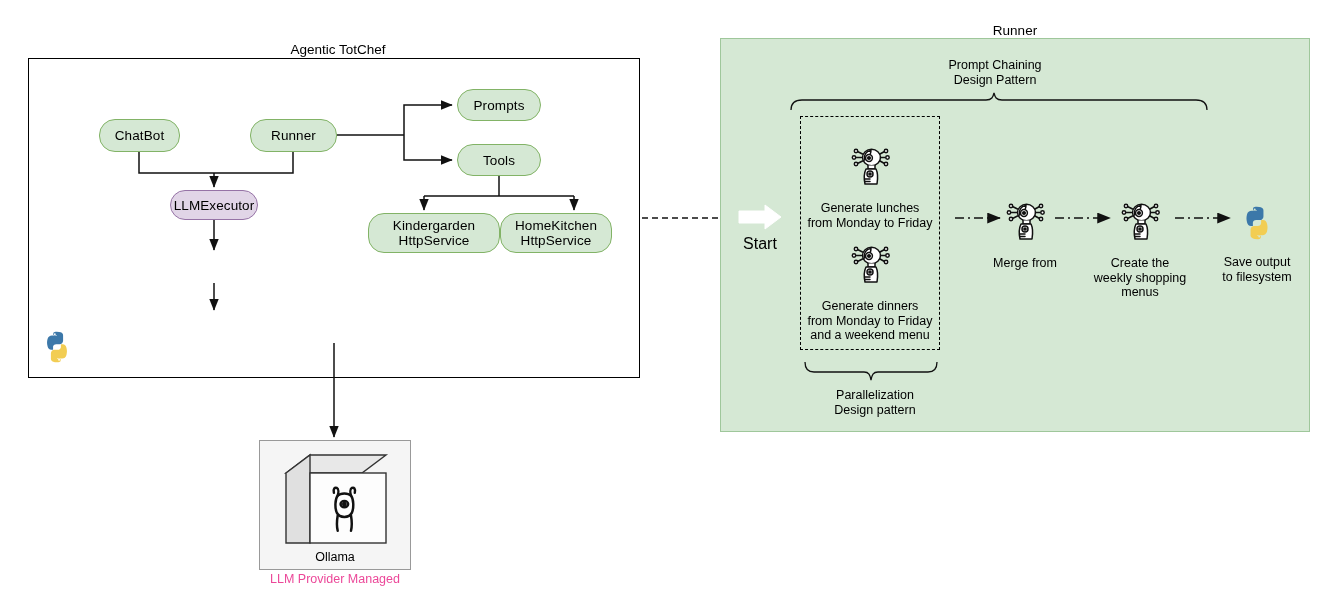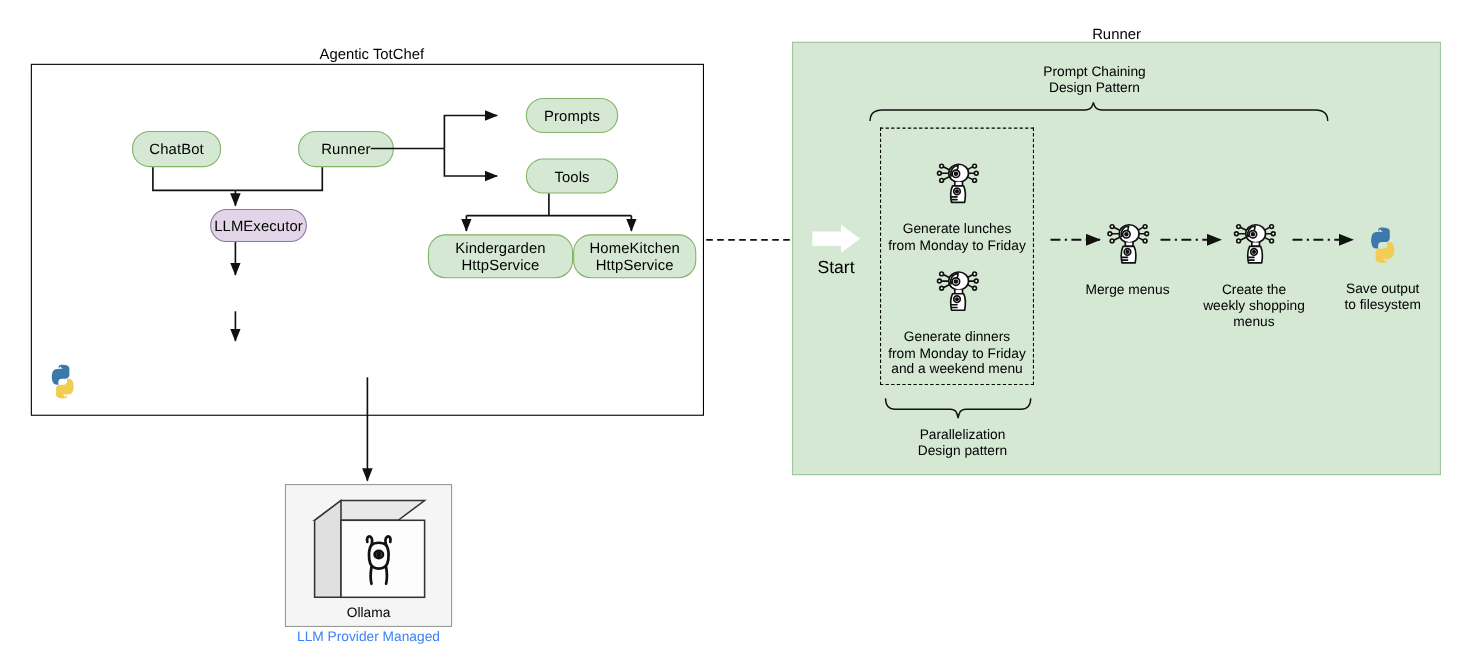--- a/index.html
+++ b/index.html
@@ -31,21 +31,20 @@
     position: absolute;
     box-sizing: border-box;
     display: flex;
     align-items: center;
     justify-content: center;
     text-align: center;
     font-size: 13.5px;
     line-height: 15px;
     border-radius: 16px;
     letter-spacing: 0.1px;
-    margin-left: 21px;
   }
   .node.green {
     background: #d5e8d4;
     border: 1.4px solid #82b366;
   }
   .node.purple {
     background: #e1d5e7;
     border: 1.4px solid #9673a6;
   }
   .panel-title {
@@ -77,21 +76,21 @@
     background: #f5f5f5;
     border: 1.2px solid #999;
     box-sizing: border-box;
   }
   .ollama-caption {
     position: absolute;
     left: 259px; top: 572px;
     width: 152px;
     text-align: center;
     font-size: 12.5px;
-    color: #3b82f6;
+    color: #ec4899;
   }
   .dashed-box {
     position: absolute;
     left: 800px; top: 116px;
     width: 140px; height: 234px;
     border: 1.6px dashed #000;
     box-sizing: border-box;
   }
   .chain-step {
     position: absolute;
@@ -277,21 +276,21 @@
         <path d="M30 16 L34.5 18.5"></path>
           <circle cx="36" cy="19" r="1.7"></circle>
         <path d="M18 20.5 L18 24 L25 24 L25 20.5"></path>
         <path d="M16 24 C14 28, 14 34, 15 39 L27 39 C28 33, 28 28, 26 24 Z"></path>
         <circle cx="20" cy="29" r="3"></circle>
         <circle cx="20" cy="29" r="1.1" fill="#111"></circle>
         <path d="M15 34 L20 34"></path>
           <path d="M15 36.5 L20 36.5"></path>
       </g>
     </svg>
-    <span>Merge menus</span>
+    <span>Merge from</span>
   </div>
 
   <div class="chain-step" style="left:1080px; top:185px; width:120px;">
     <svg class="icon-robot" width="40" height="42" viewBox="0 0 40 42">
       <g stroke="#111" stroke-width="1.5" fill="#fff" stroke-linecap="round" stroke-linejoin="round">
         <ellipse cx="21.5" cy="12.5" rx="9" ry="8.2"></ellipse>
         <path d="M21 5.5 C16 6, 13.5 10, 14.5 15 C18 13, 21 10, 21 5.5 Z" fill="#fff"></path>
         <circle cx="19" cy="13" r="3.4"></circle>
         <circle cx="19" cy="13" r="1.3" fill="#111"></circle>
         <path d="M12.5 9 L7.5 6.5"></path>

